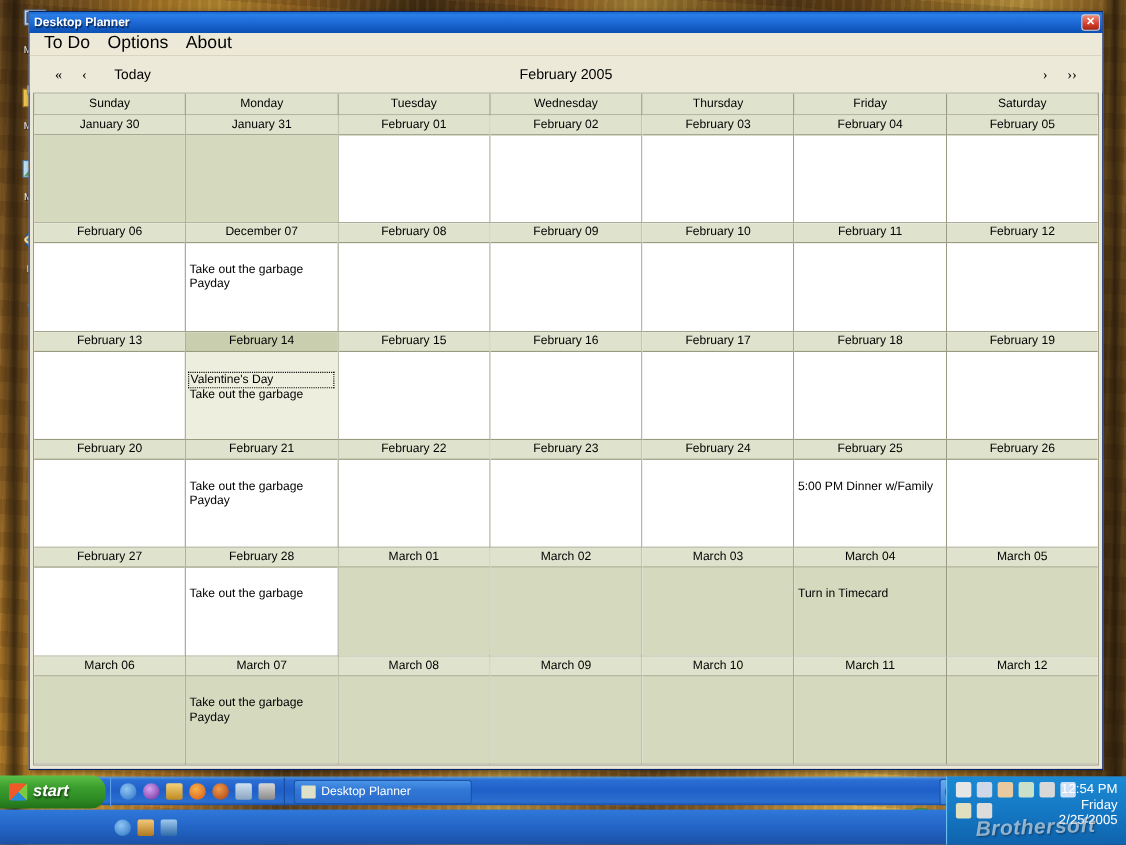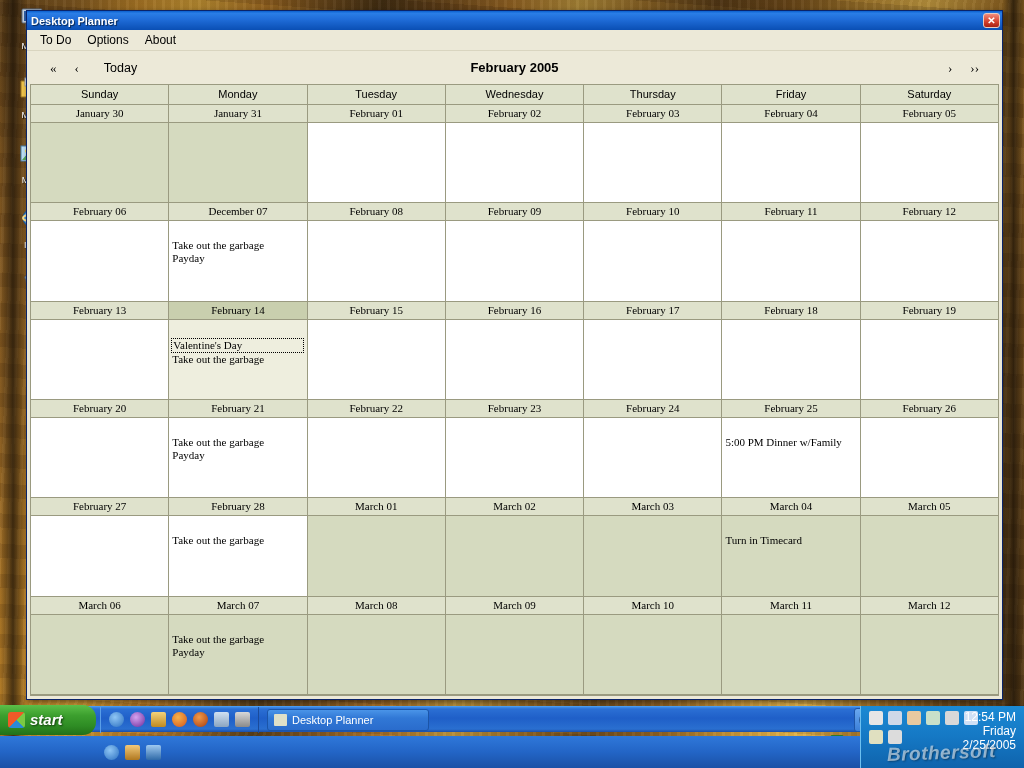--- a/index.html
+++ b/index.html
@@ -83,40 +83,40 @@
     display: flex; align-items: center; justify-content: center;
     line-height: 1;
   }
   .menubar {
     height: 21px; background: #ece9d8;
     display: flex; align-items: center;
     padding-left: 6px; gap: 2px;
     border-bottom: 1px solid #d9d5c0;
   }
   .menubar .mi {
-    font-size: 12px; color: #000;
+    font-size: 16px; color: #000;
     padding: 2px 7px;
   }
   .navbar {
     height: 33px;
     display: flex; align-items: center;
     background: #ece9d8;
     padding: 0 14px;
     position: relative;
   }
   .nav-left { display: flex; align-items: center; gap: 0; }
   .nav-btn {
     font-size: 13px; color: #000;
     padding: 2px 9px;
     font-family: "Liberation Serif", serif;
   }
   .nav-btn.today { font-family: "Liberation Sans", sans-serif; font-size: 12.5px; padding-left: 16px; }
   .month-title {
     position: absolute; left: 0; right: 0; text-align: center;
-    font-size: 13px; font-weight: bold; color: #000;
+    font-size: 13px; font-weight: normal; color: #000;
     pointer-events: none;
   }
   .nav-right { margin-left: auto; display: flex; align-items: center; }
 
   
   .cal {
     flex: 1;
     margin: 0 3px 3px 3px;
     border: 1px solid #9a9a80;
     background: #fff;
@@ -128,21 +128,21 @@
     flex: 1 1 0; min-width: 0;
     text-align: center;
     font-size: 11px; color: #000;
     padding: 3px 0 4px;
     border-right: 1px solid #9a9a80;
     border-bottom: 1px solid #9a9a80;
     background: #dfe2cc;
   }
   .dow:last-child { border-right: none; }
 
-  .week { display: flex; flex: 1 1 0; min-height: 0; flex-direction: row; font-family: Liberation Serif, serif; }
+  .week { display: flex; flex: 1 1 0; min-height: 0; flex-direction: row; }
   .week-wrap { display: flex; flex-direction: column; flex: 1 1 0; min-height: 0; }
   .cell {
     flex: 1 1 0; min-width: 0;
     display: flex; flex-direction: column;
     border-right: 1px solid #9a9a80;
     border-bottom: 1px solid #9a9a80;
     background: #fff;
   }
   .cell:last-child { border-right: none; }
   .cell .dhead {

